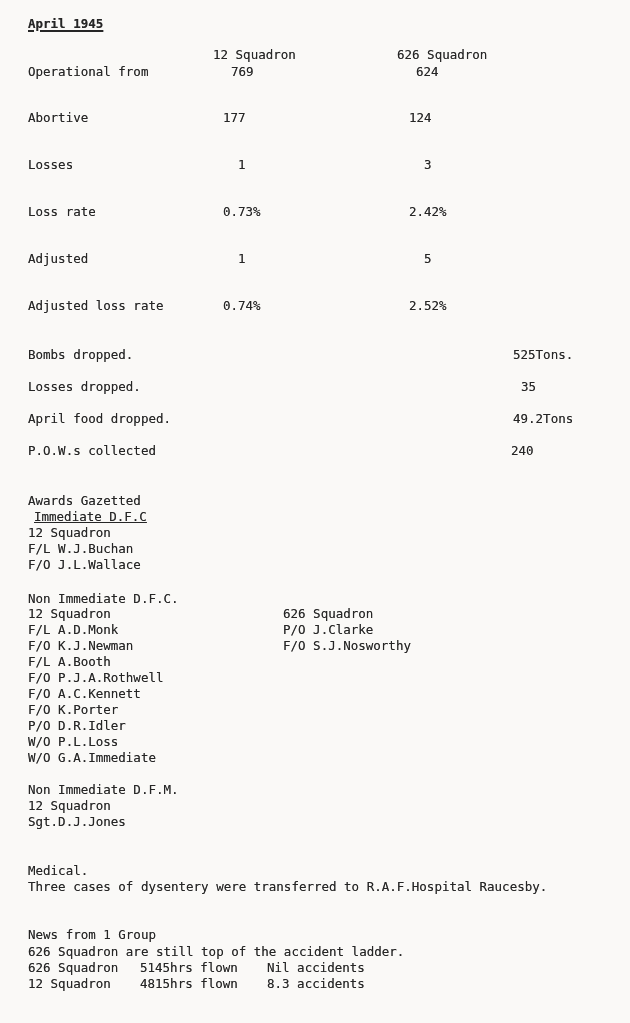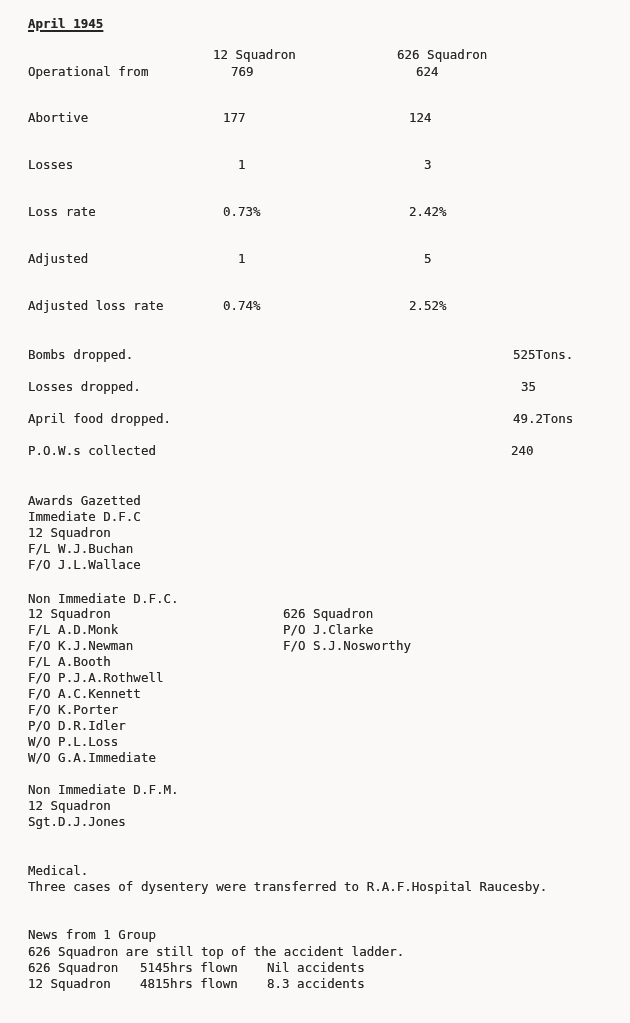--- a/index.html
+++ b/index.html
@@ -15,22 +15,24 @@
     text-shadow:0 0 .4px rgba(40,40,40,.55);
   }
   .t { position:absolute; white-space:pre; }
   .title {
     font-weight:bold;
     text-decoration:underline;
     text-decoration-thickness:1.5px;
     text-underline-offset:2px;
   }
   .overstruck {
+    text-decoration:underline;
     text-decoration-thickness:1.2px;
     text-underline-offset:1px;
+    margin-left:6px;
   }
 </style>
 </head>
 <body>
 
 <div class="page">
 
   <span class="t title" style="left:28px;top:16px">April 1945</span>
 
   <div>

